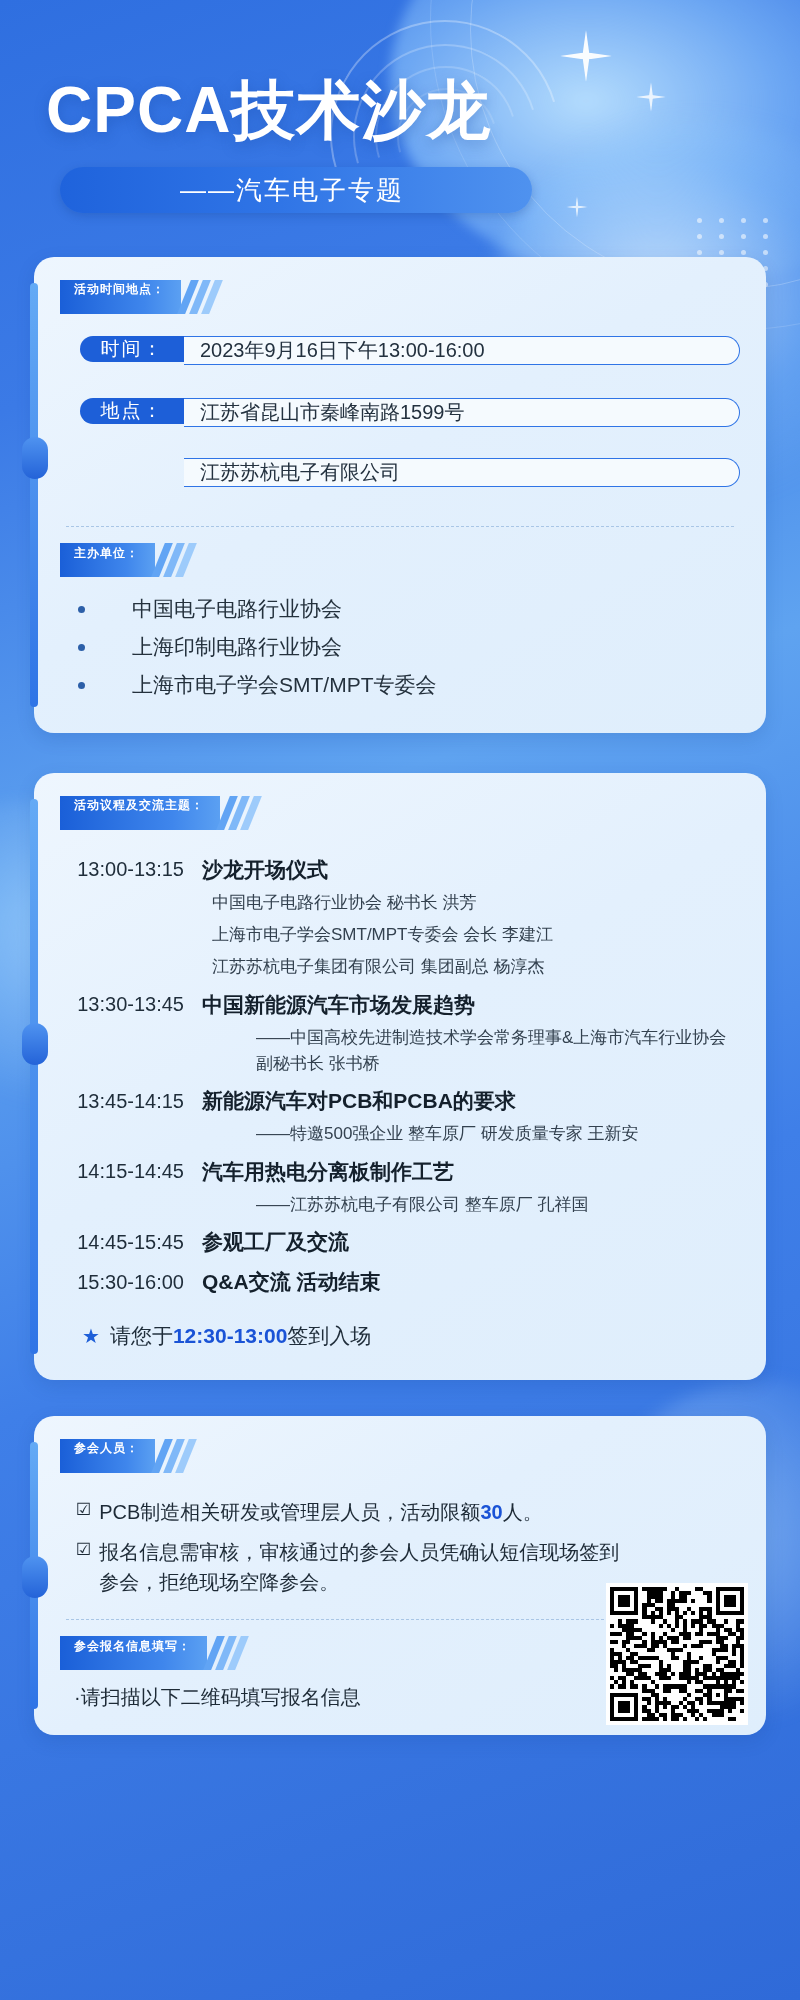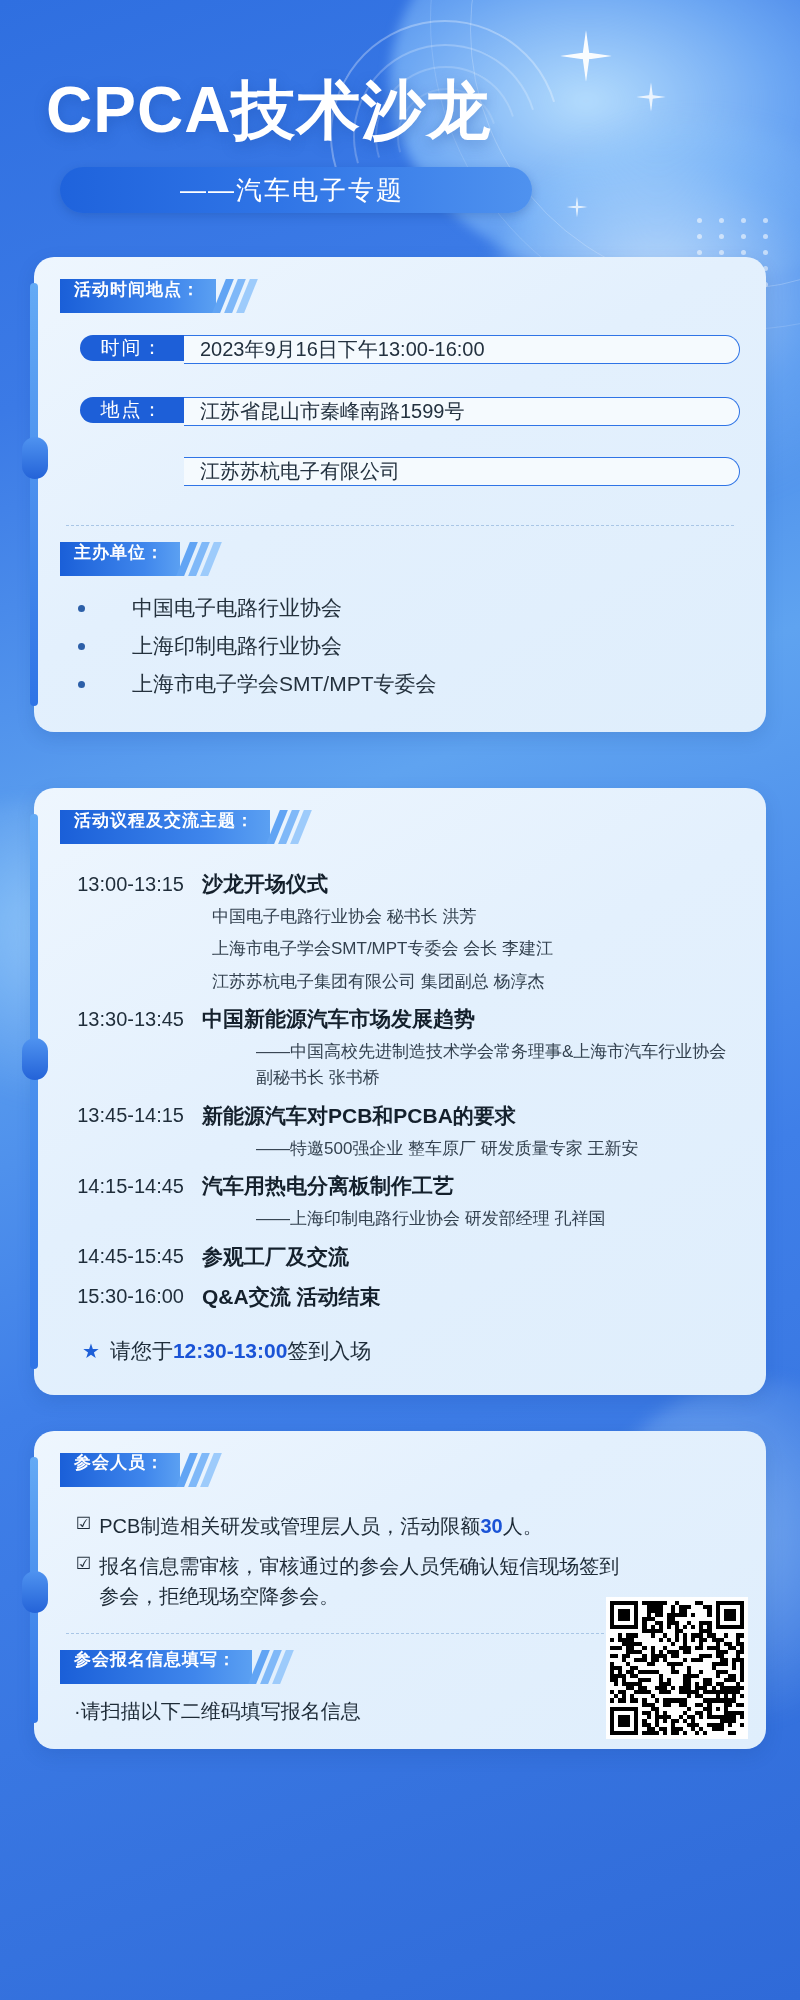--- a/index.html
+++ b/index.html
@@ -111,28 +111,28 @@
   }
   .card::before {
     content: ""; position: absolute; left: -4px; top: 26px; bottom: 26px; width: 8px;
     border-radius: 4px; background: linear-gradient(180deg,#64aaf5,#2f74e6);
   }
   .card-knob {
     position: absolute; left: -12px; width: 26px; height: 42px; border-radius: 13px;
     background: linear-gradient(180deg,#4f93f0,#2463d8);
   }
   #card-info  { margin-top: 44px; }
-  #card-agenda{ margin-top: 56px; }
+  #card-agenda{ margin-top: 40px; }
   #card-attend{ margin-top: 36px; }
 
   
   .sec-head { position: relative; display: inline-flex; align-items: center; height: 34px; margin-bottom: 14px; }
   .sec-chip {
     background: linear-gradient(90deg,#1a5fd8 0%, #3f86ec 70%, #5ba0f2 100%);
-    color: #fff; font-size: 17px; font-weight: bold; letter-spacing: 1px;
+    color: #fff; font-size: 12px; font-weight: bold; letter-spacing: 1px;
     padding: 5px 16px 19px 14px; height: 34px; display: flex; align-items: center;
   }
   .slashes { display: flex; height: 34px; margin-left: 3px; }
   .slashes i {
     display: block; width: 8px; height: 34px; margin-right: 4px;
     background: #61a4f4; transform: skewX(-22deg);
   }
   .slashes i:nth-child(2){ background: #7fb8f8; }
   .slashes i:nth-child(3){ background: #9dcbfb; }
 
@@ -313,21 +313,21 @@
       <div class="ag-row">
         <div class="ag-time">13:45-14:15</div>
         <div class="ag-title">新能源汽车对PCB和PCBA的要求</div>
       </div>
       <div class="ag-sub indent2">——特邀500强企业 整车原厂 研发质量专家 王新安</div>
 
       <div class="ag-row">
         <div class="ag-time">14:15-14:45</div>
         <div class="ag-title">汽车用热电分离板制作工艺</div>
       </div>
-      <div class="ag-sub indent2">——上海印制电路行业协会 研发部经理 孔祥国</div>
+      <div class="ag-sub indent2">——江苏苏杭电子有限公司 整车原厂 孔祥国</div>
 
       <div class="ag-row" style="margin-bottom:12px">
         <div class="ag-time">14:45-15:45</div>
         <div class="ag-title">参观工厂及交流</div>
       </div>
 
       <div class="ag-row">
         <div class="ag-time">15:30-16:00</div>
         <div class="ag-title">Q&amp;A交流 活动结束</div>
       </div>

